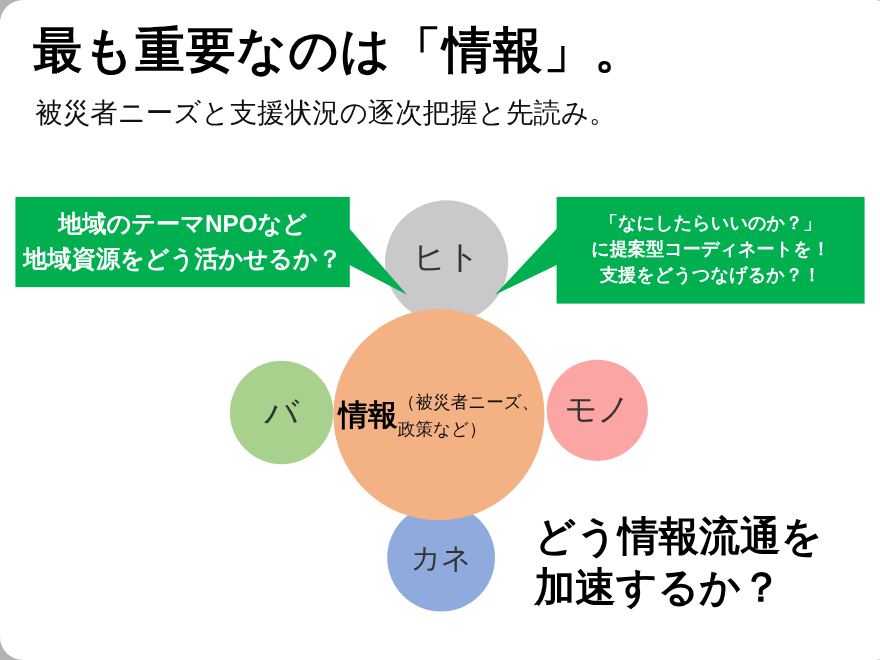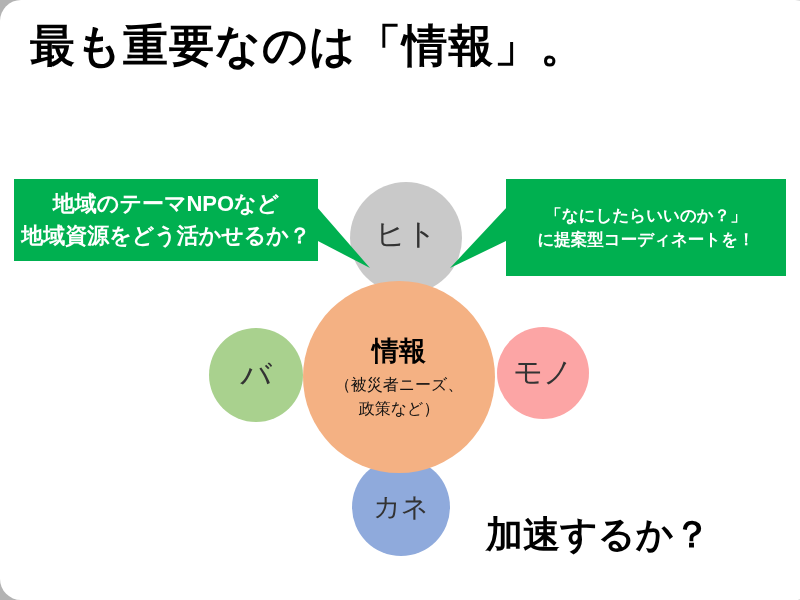--- a/index.html
+++ b/index.html
@@ -83,58 +83,60 @@
     justify-content: center;
     color: #333;
   }
   .circle-hito   { left: 350px; top: 182px; width: 112px; height: 112px; background: #C9C9C9; z-index: 1; font-size: 30px; }
   .circle-ba     { left: 209px; top: 328px; width: 94px;  height: 94px;  background: #A9D18E; z-index: 1; font-size: 31px; }
   .circle-mono   { left: 497px; top: 327px; width: 92px;  height: 92px;  background: #fca5a5; z-index: 1; font-size: 29px; }
   .circle-kane   { left: 352px; top: 458px; width: 98px;  height: 98px;  background: #8FAADC; z-index: 1; font-size: 27px; }
   .circle-center {
     left: 303px; top: 281px; width: 192px; height: 192px;
     background: #F4B183; z-index: 2;
-    flex-direction: column;
+    flex-direction: row;
     color: #000;
   }
   .circle-hito span { margin-top: -8px; }
   .center-label { font-size: 27px; font-weight: 600; }
-  .center-sub { font-size: 16px; line-height: 1.5; text-align: center; margin-top: 4px; color: #111; }
+  .center-sub { font-size: 16px; line-height: 1.5; text-align: left; margin-top: 4px; color: #111; }
 
   .bottom-text {
     position: absolute; left: 486px; top: 466px;
     font-family: "Liberation Serif", "DejaVu Serif", serif;
     font-weight: bold;
     font-size: 37px;
     line-height: 1.25;
     color: #000;
     z-index: 3;
     white-space: nowrap;
   }
 </style>
 </head>
 <body>
 
 <div class="stage">
   <div class="slide">
 
     <div class="title">最も重要なのは「情報」。</div>
+    <div class="subtitle">被災者ニーズと支援状況の逐次把握と先読み。</div>
 
     <div class="callout callout-left">
       <div>
         <span>地域のテーマNPOなど</span><br>
         <span>地域資源をどう活かせるか？</span>
       </div>
     </div>
     <div class="arrow arrow-left"></div>
 
     <div class="callout callout-right">
       <div>
         <span>「なにしたらいいのか？」</span><br>
         <span>に提案型コーディネートを！</span><br>
+        <span>支援をどうつなげるか？！</span>
       </div>
     </div>
     <div class="arrow arrow-right"></div>
 
     <div class="circle circle-hito">
       <span>ヒト</span>
     </div>
     <div class="circle circle-ba">
       <span>バ</span>
     </div>
@@ -147,18 +149,18 @@
 
     <div class="circle circle-center">
       <div class="center-label">情報</div>
       <div class="center-sub">
         <span>（被災者ニーズ、</span><br>
         <span>政策など）</span>
       </div>
     </div>
 
     <div class="bottom-text">
-      <br>
+      <span>どう情報流通を</span><br>
       <span>加速するか？</span>
     </div>
 
   </div>
 </div>
 
 </body></html>

